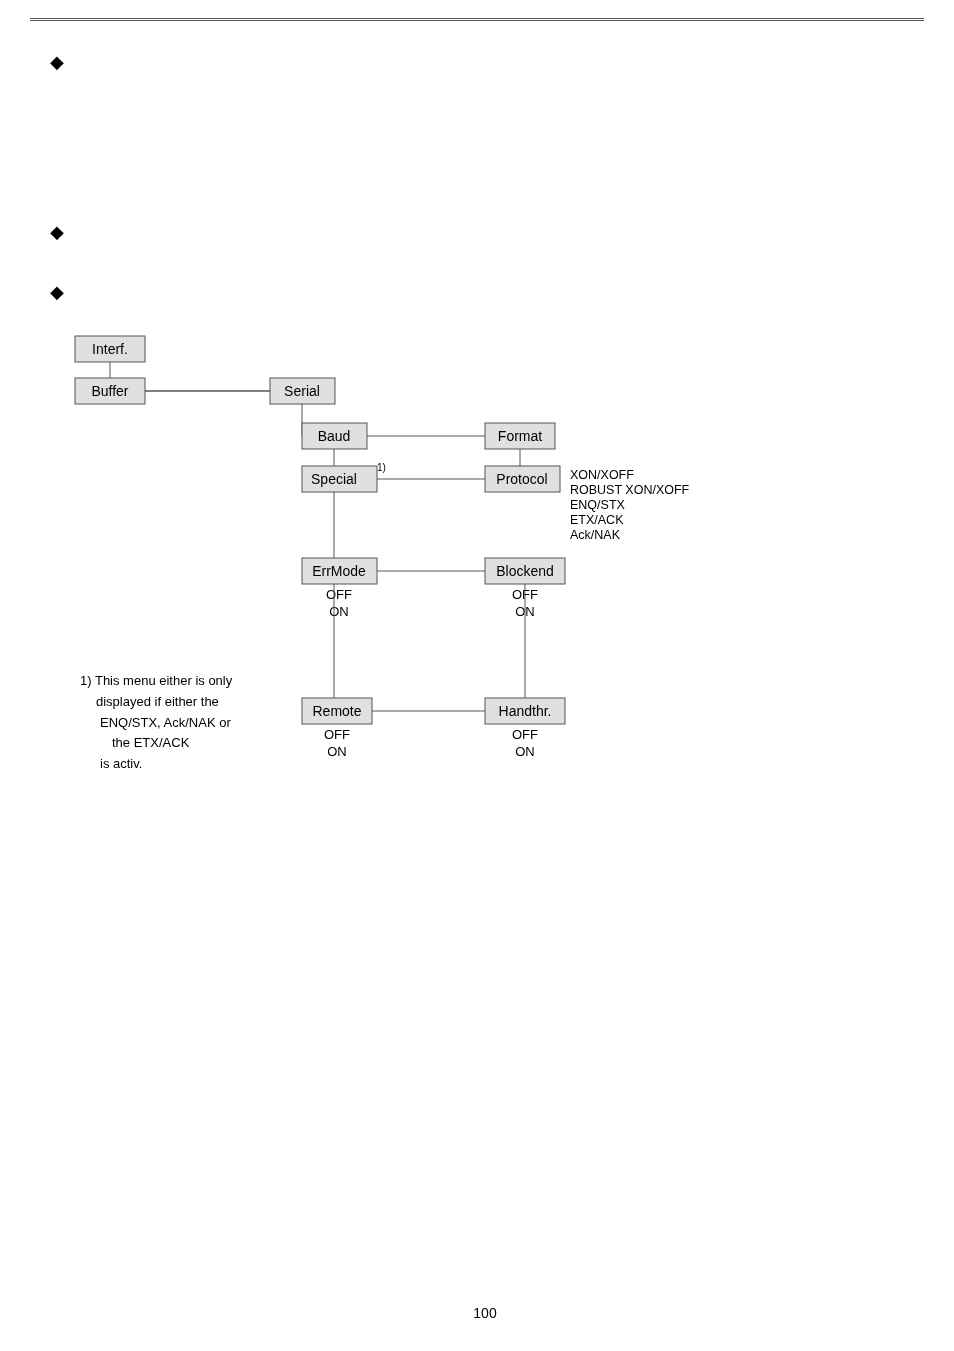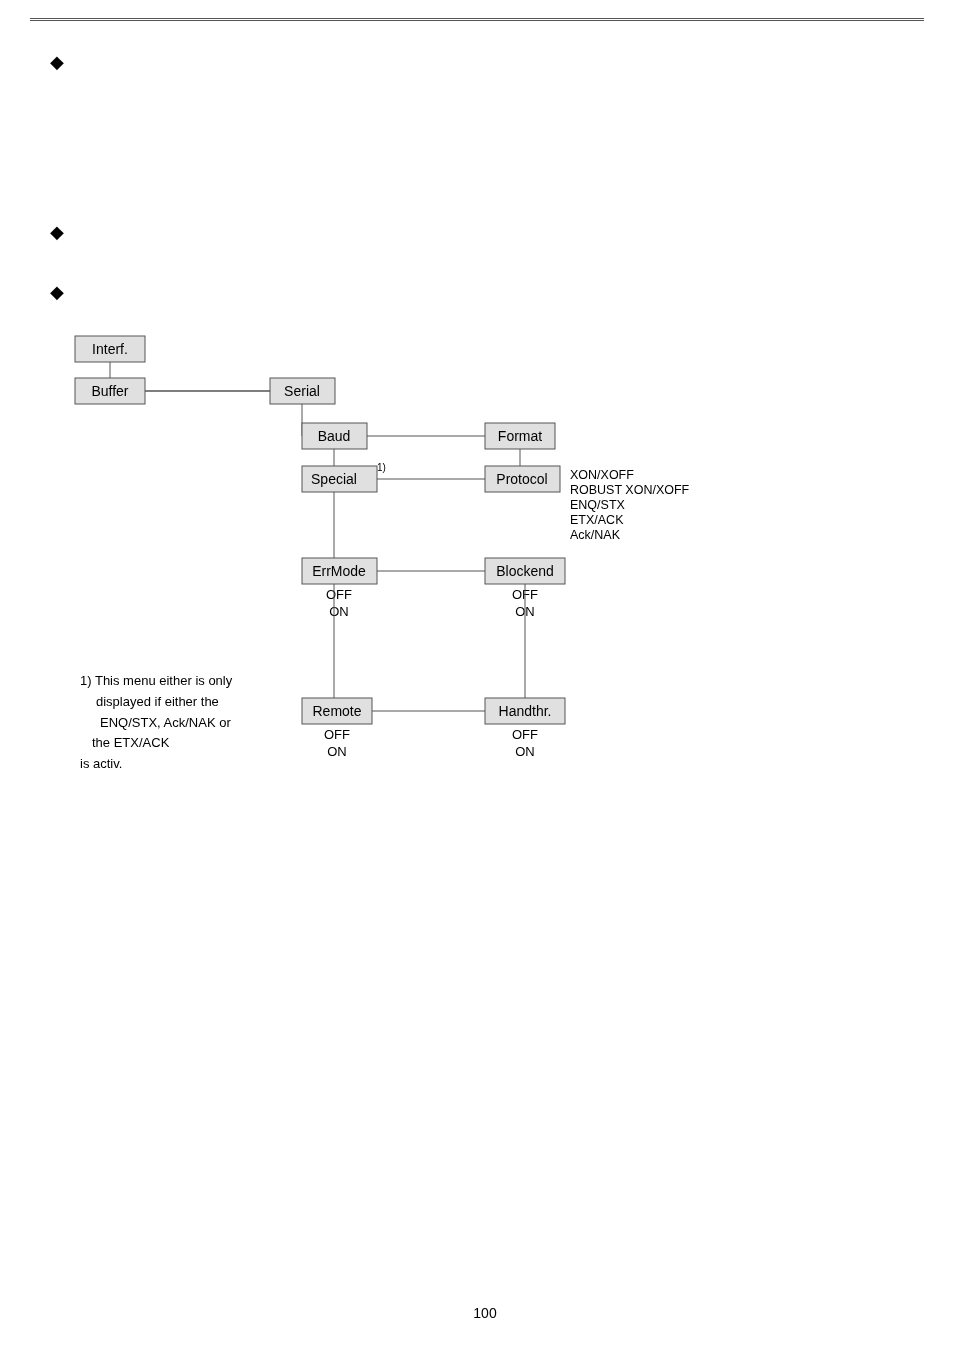--- a/index.html
+++ b/index.html
@@ -147,22 +147,22 @@
 
       <text x="455" y="408" text-anchor="middle" font-size="13">OFF</text>
       <text x="455" y="425" text-anchor="middle" font-size="13">ON</text>
     </svg>
 
     <div style="position: absolute; left: 10px; top: 340px; font-size: 13px; line-height: 1.6;">
       <span>1)</span>
       <span> This menu either is only</span><br>
       <span style="margin-left: 16px;">displayed if either the</span><br>
       <span style="margin-left: 20px; text-align: center;">ENQ/STX, Ack/NAK or</span><br>
-      <span style="margin-left: 12px;">the ETX/ACK</span><br>
-      <span style="">is activ.</span>
+      <span style="margin-left: 32px;">the ETX/ACK</span><br>
+      <span style="margin-left: 20px;">is activ.</span>
     </div>
   </div>
 
 </div>
 
 <div class="page-number">
   <span>100</span>
 </div>
 
 </body></html>

